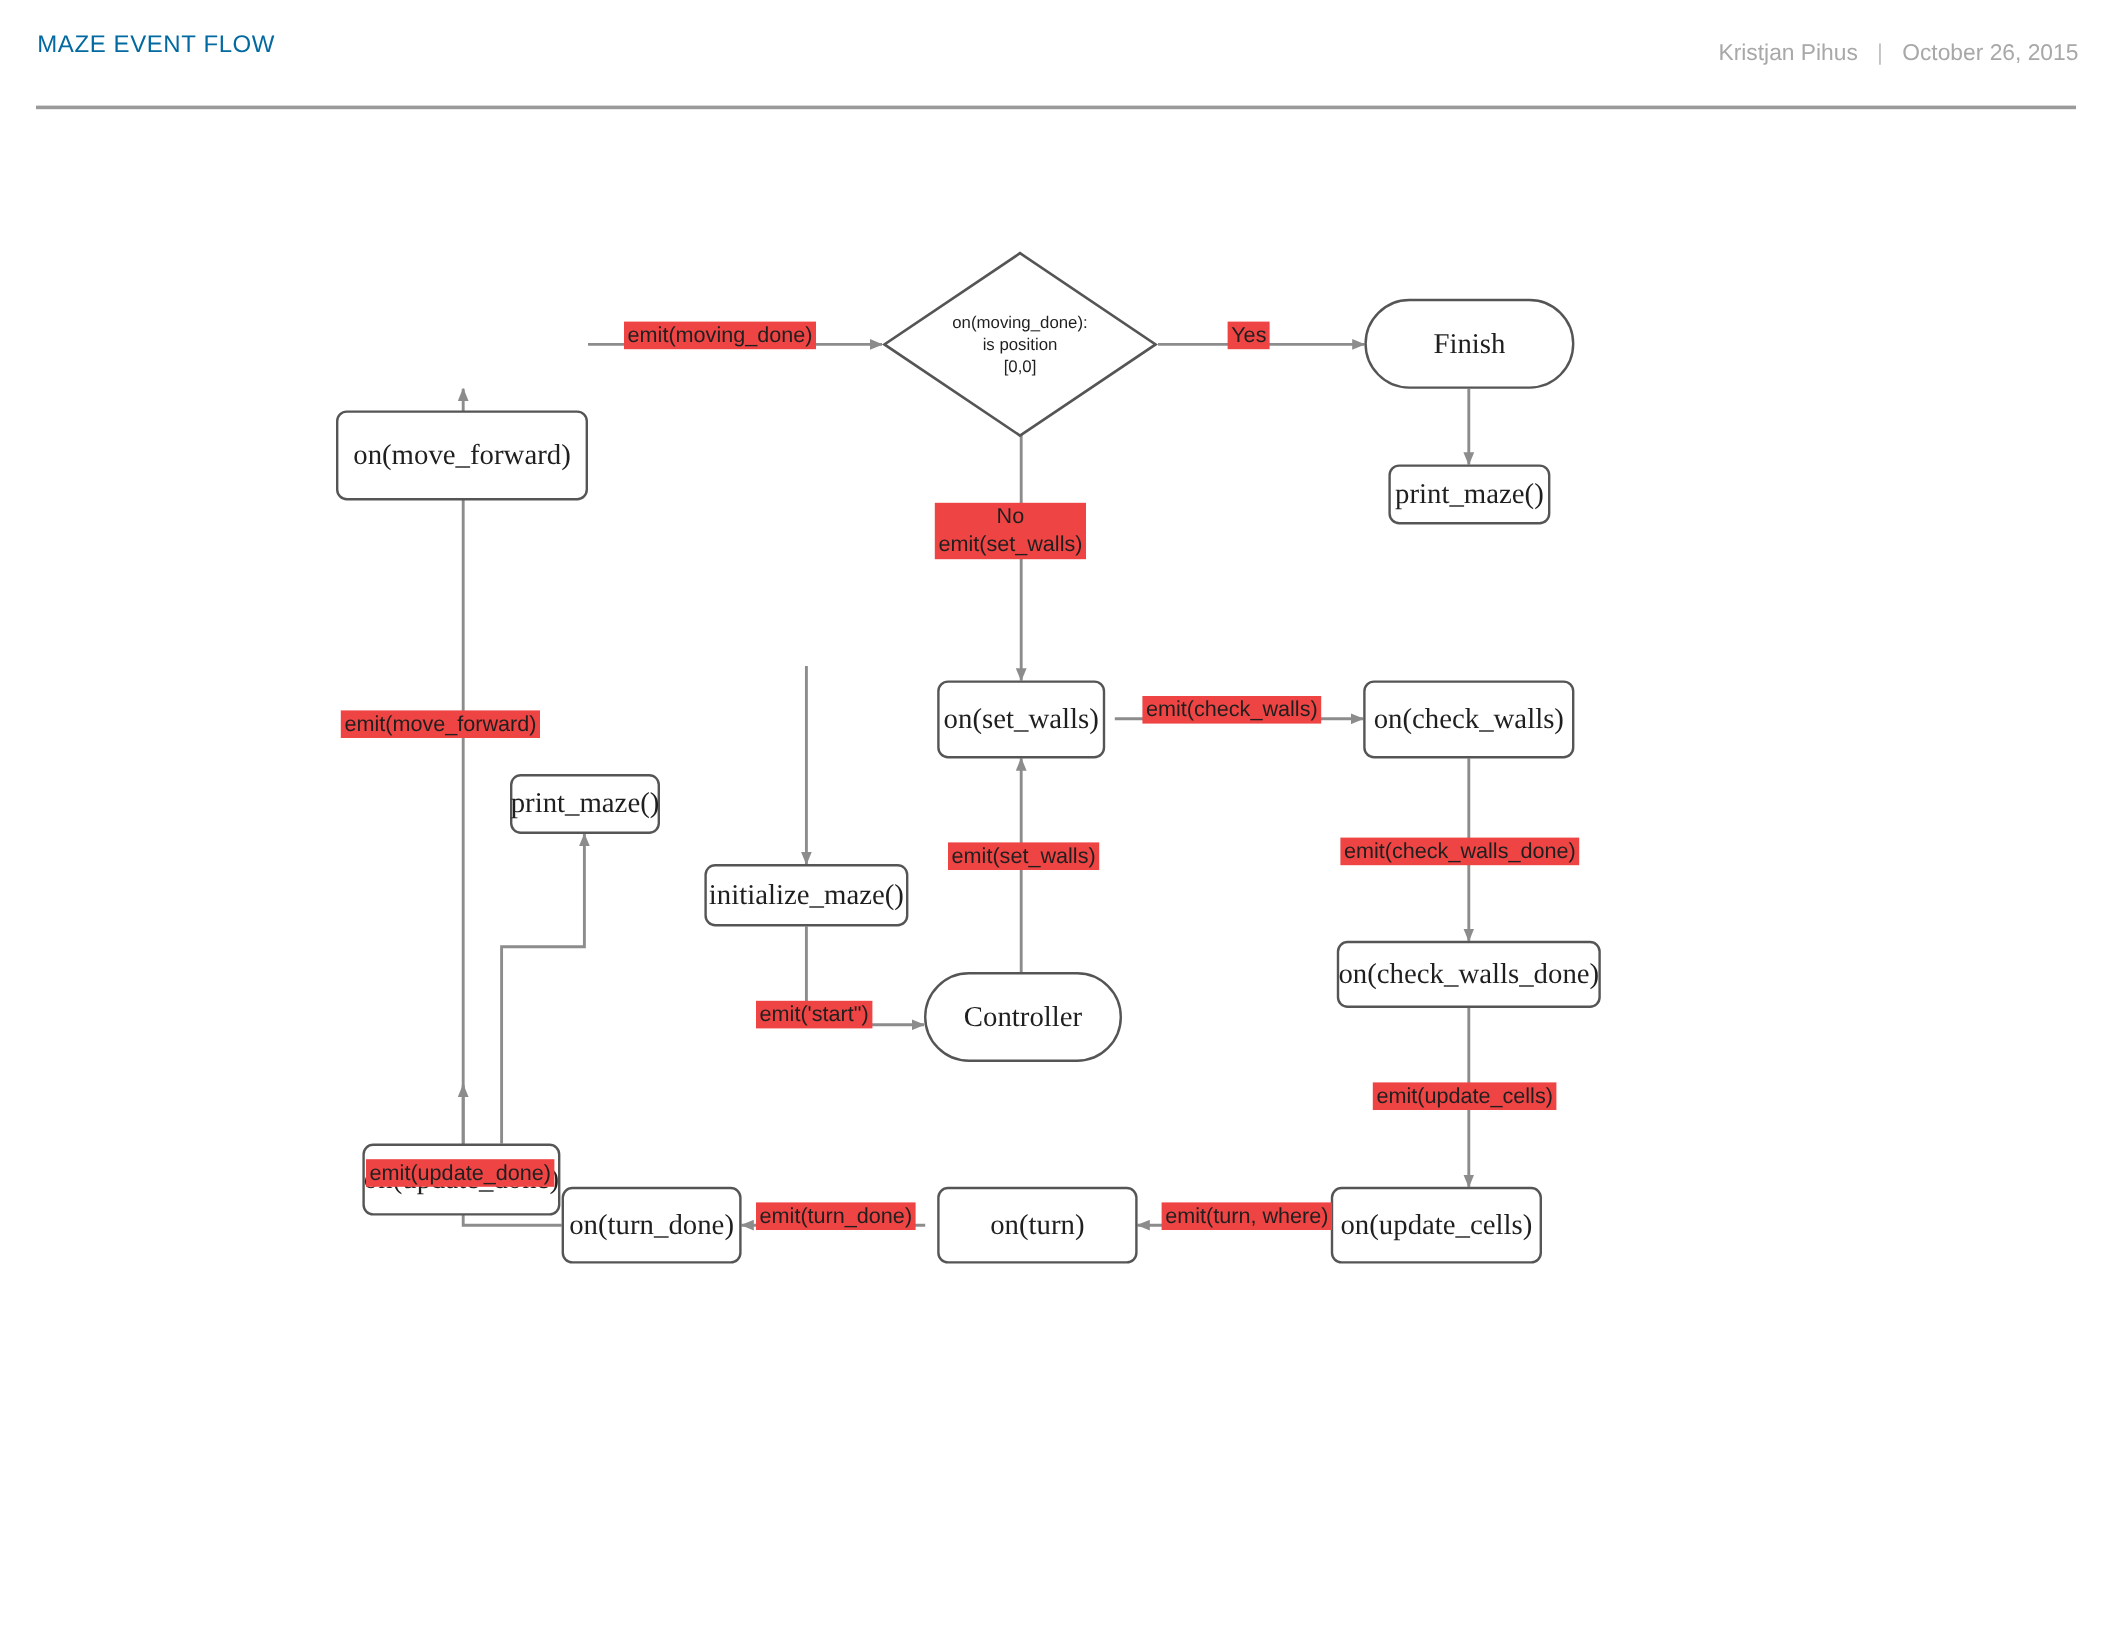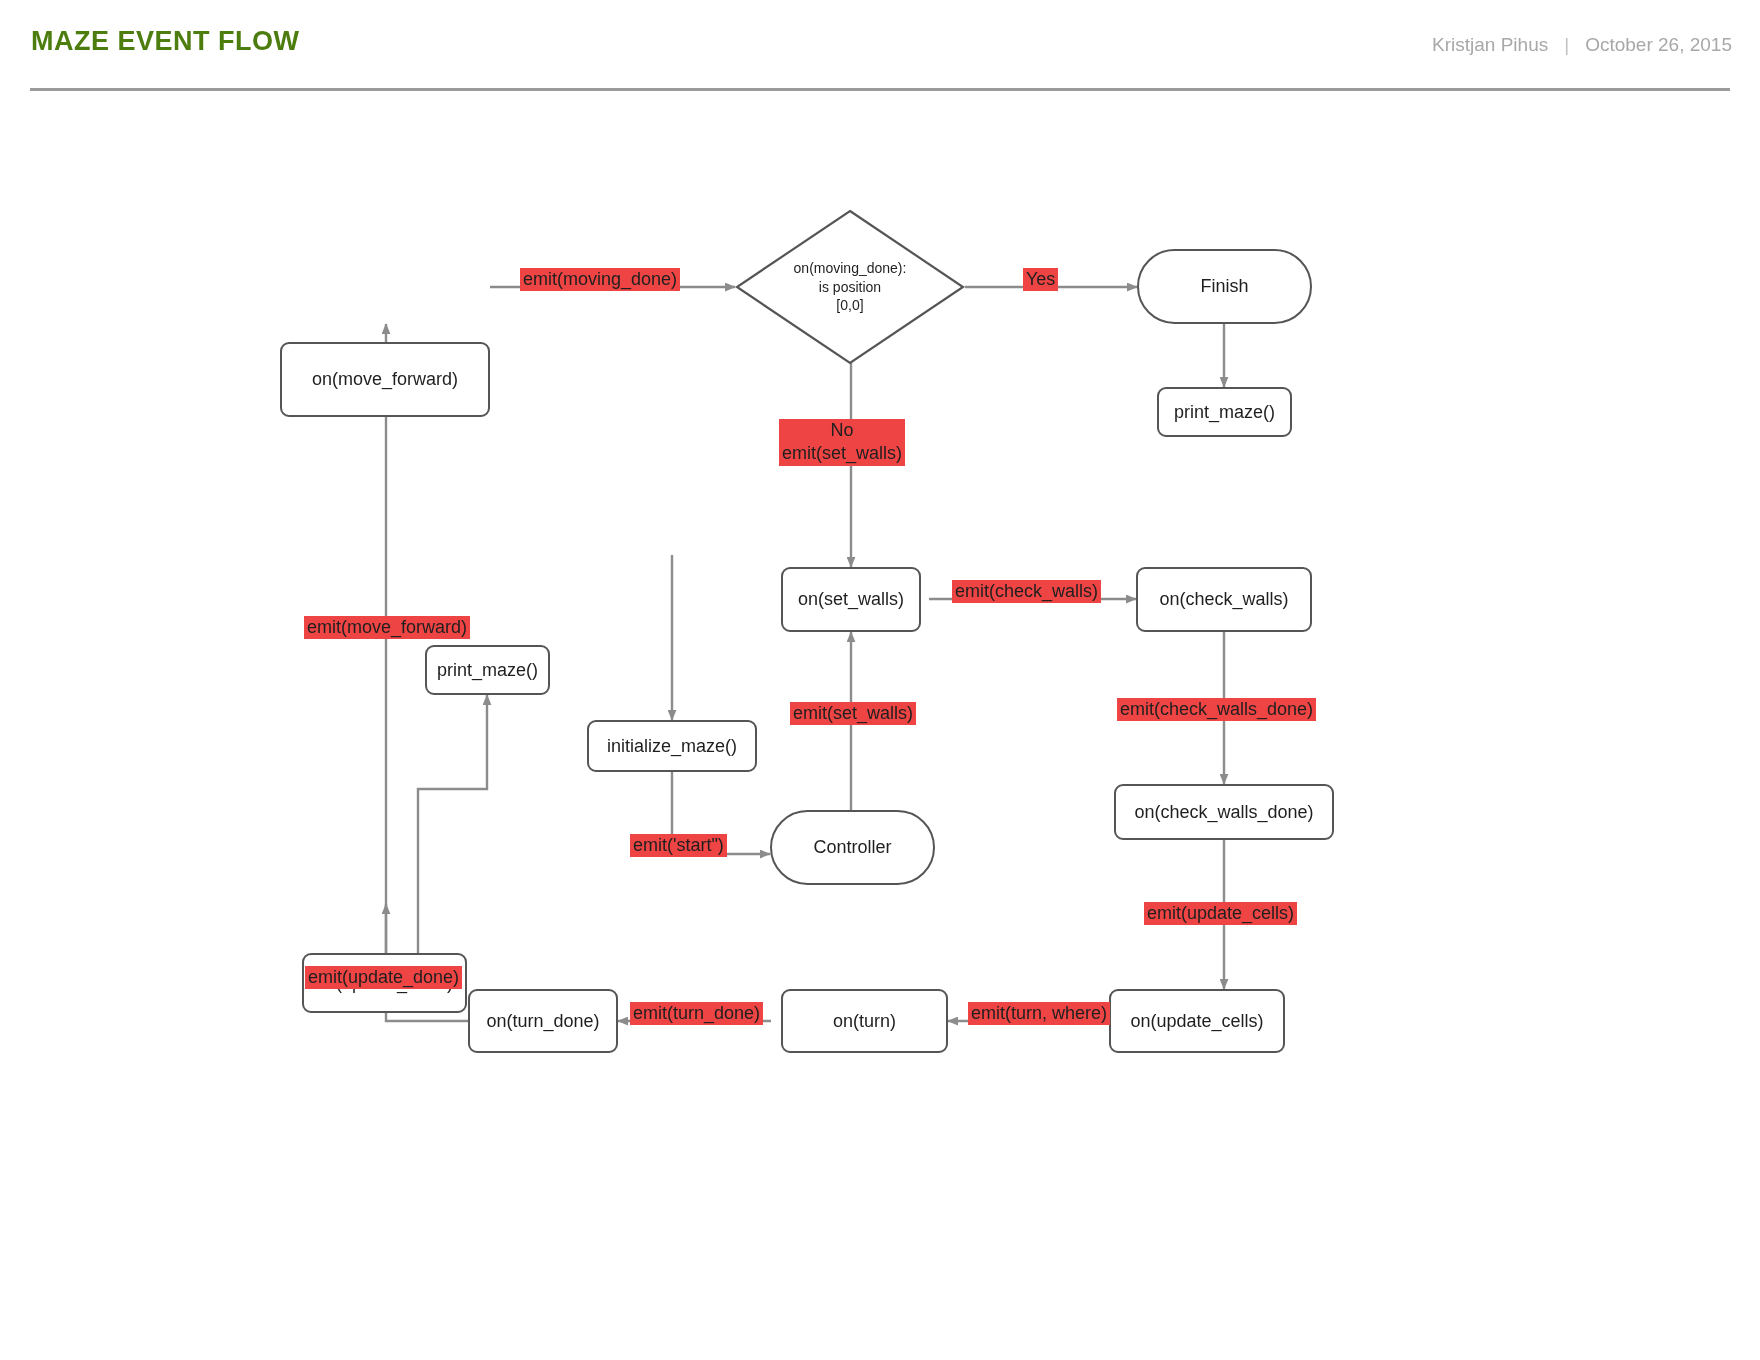--- a/index.html
+++ b/index.html
@@ -28,24 +28,24 @@
     left: 30px;
     top: 88px;
     width: 1700px;
     height: 3px;
     background: #9a9a9a;
   }
   #doc-title {
     position: absolute;
     left: 31px;
     top: 26px;
-    font-size: 27px;
-    font-weight: bold;
+    font-size: 20px;
+    font-weight: normal;
     letter-spacing: 0.5px;
-    color: #4d7c0f;
+    color: #0369a1;
     white-space: nowrap;
   }
   #header-meta {
     position: absolute;
     right: 28px;
     top: 34px;
     font-size: 19px;
     color: #a8a8a8;
     white-space: nowrap;
     display: flex;
@@ -73,27 +73,28 @@
     height: 1268px;
   }
 
   
   .node {
     position: absolute;
     box-sizing: border-box;
     border: 2px solid #555555;
     background: #ffffff;
     color: #1f1f1f;
-    font-size: 18px;
+    font-size: 24px;
     line-height: 1.25;
     display: flex;
     align-items: center;
     justify-content: center;
     text-align: center;
     white-space: nowrap;
+    font-family: Liberation Serif, serif;
   }
   .node.rect { border-radius: 9px; }
   .node.term { border-radius: 999px; }
 
   .diamond-wrap {
     position: absolute;
     display: flex;
     align-items: center;
     justify-content: center;
   }
@@ -256,15 +257,15 @@
   <div class="edge-label" style="left:1117px; top:606px;">emit(check_walls_done)</div>
 
   <div class="edge-label" style="left:1144px; top:810px;">emit(update_cells)</div>
 
   <div class="edge-label" style="left:968px; top:910px;">emit(turn, where)</div>
 
   <div class="edge-label" style="left:630px; top:910px;">emit(turn_done)</div>
 
   <div class="edge-label" style="left:305px; top:874px;">emit(update_done)</div>
 
-  <div class="edge-label" style="left:304px; top:500px;margin-top:24px;">emit(move_forward)</div>
+  <div class="edge-label" style="left:284px; top:500px;">emit(move_forward)</div>
 
 </div>
 
 </body></html>

